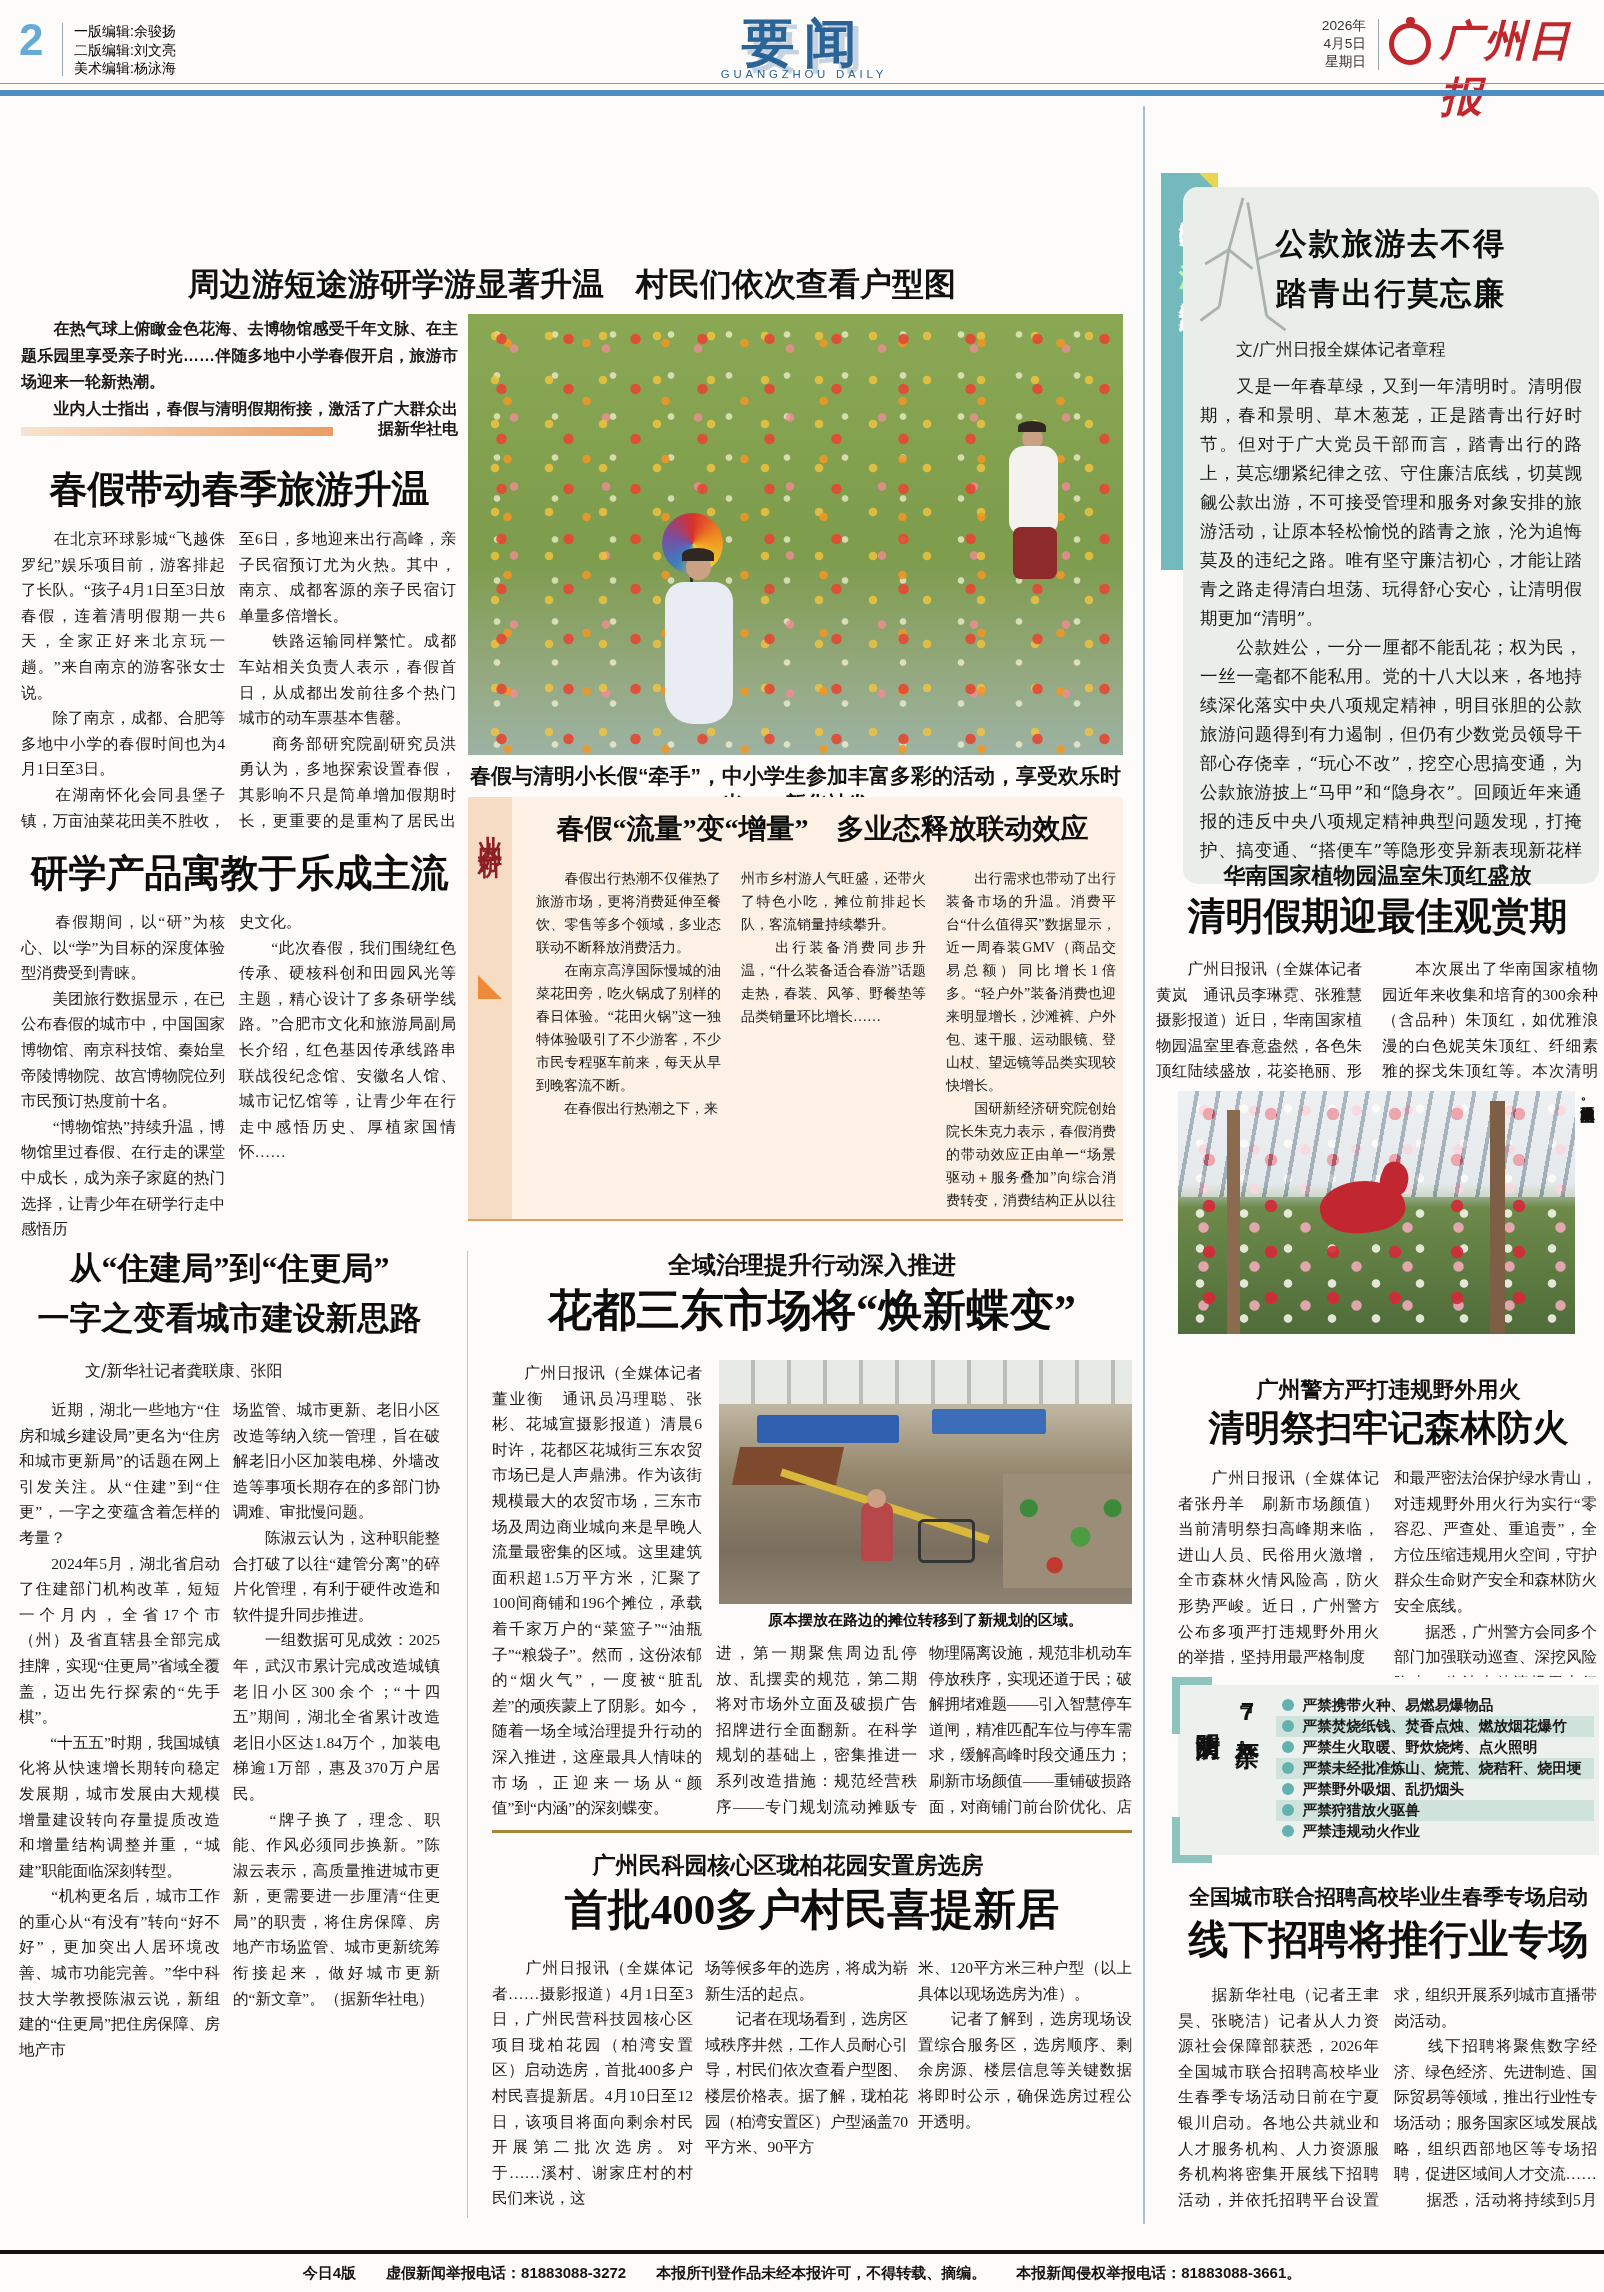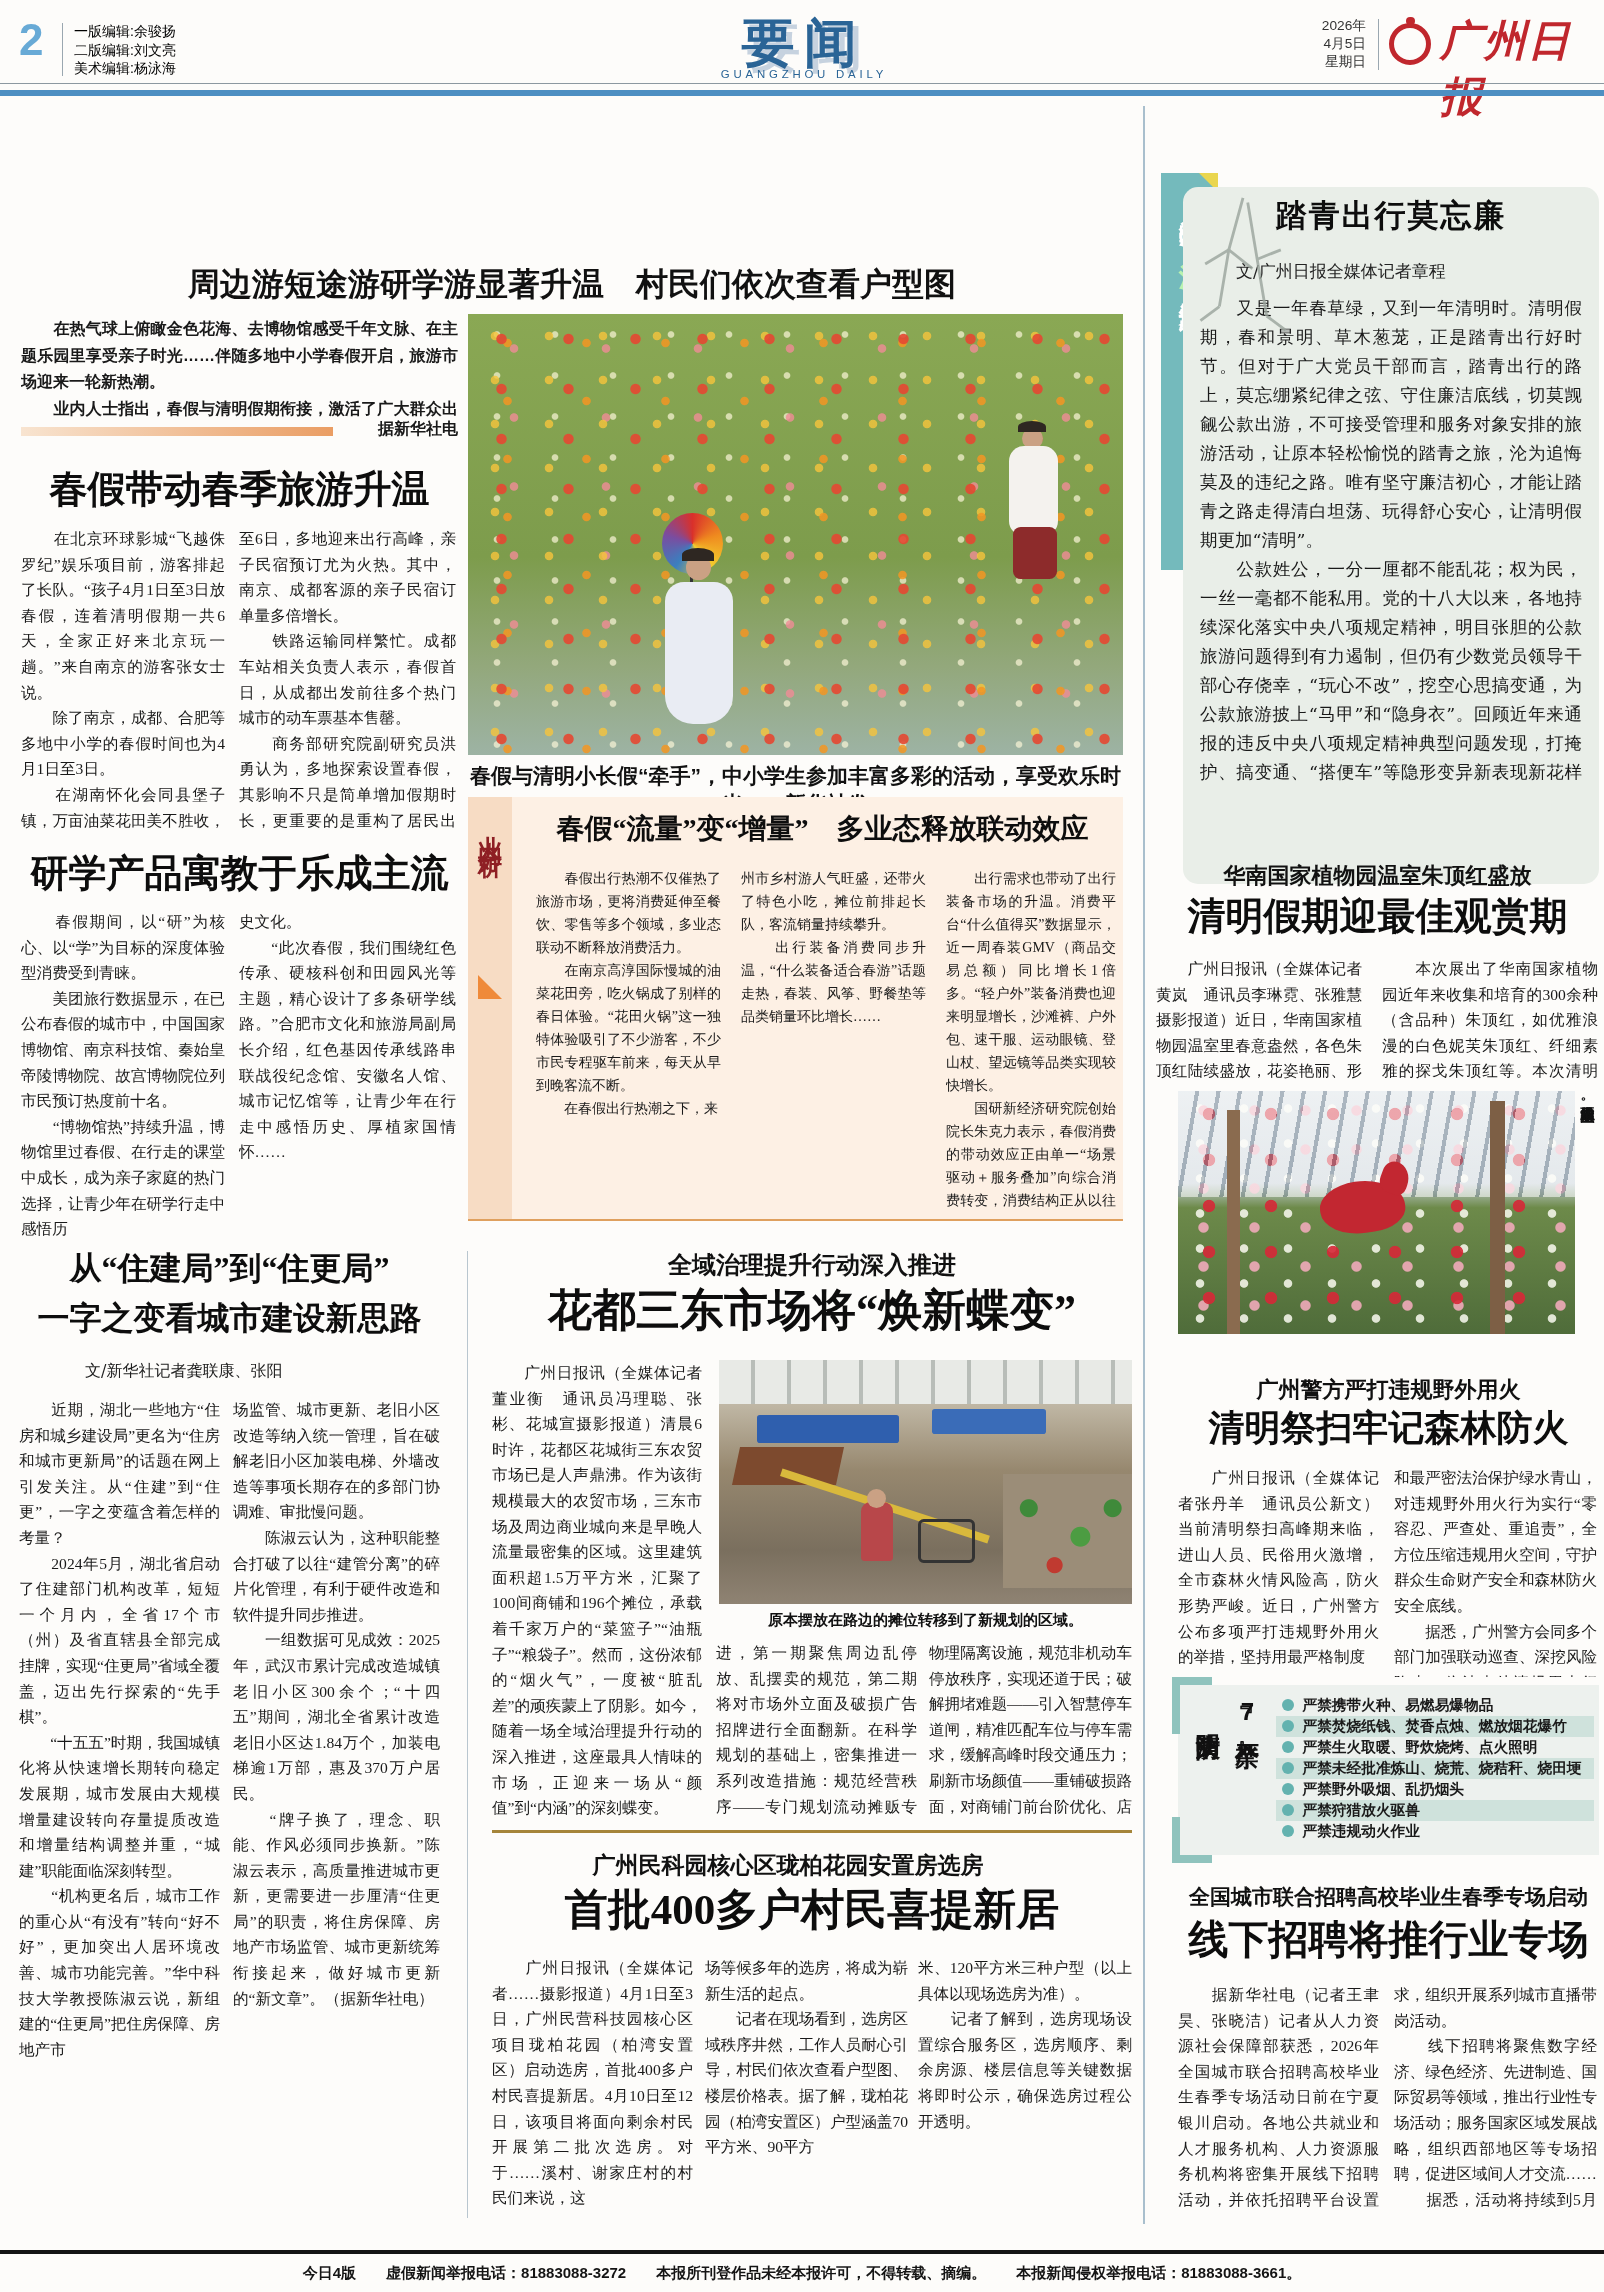--- a/index.html
+++ b/index.html
@@ -122,20 +122,21 @@
       <g stroke="#9aa49c" stroke-width="3" fill="none" opacity="0.8">
         <path d="M55 5 L40 60 L30 120"></path>
           <path d="M60 10 L70 70 L80 130"></path>
         <path d="M40 60 L15 75"></path>
           <path d="M40 60 L65 80"></path>
           <path d="M70 70 L95 60"></path>
         <path d="M30 120 L10 135"></path>
           <path d="M80 130 L100 145"></path>
       </g>
     </svg>
+    <div class="ctr hl" style="margin-top:36px;font-size:31px;letter-spacing:1.9px;">公款旅游去不得</div>
     <div class="ctr hl" style="margin-top:7.6px;font-size:31px;letter-spacing:1.9px;">踏青出行莫忘廉</div>
     <div class="kai" style="margin:23px 0 0 53px;font-size:17px;color:#222;">文/广州日报全媒体记者章程</div>
     <div class="col kai" style="margin:11.4px 17px 0 17px;height:492px;font-size:17.5px;line-height:29px;">　　又是一年春草绿，又到一年清明时。清明假期，春和景明、草木葱茏，正是踏青出行好时节。但对于广大党员干部而言，踏青出行的路上，莫忘绷紧纪律之弦、守住廉洁底线，切莫觊觎公款出游，不可接受管理和服务对象安排的旅游活动，让原本轻松愉悦的踏青之旅，沦为追悔莫及的违纪之路。唯有坚守廉洁初心，才能让踏青之路走得清白坦荡、玩得舒心安心，让清明假期更加“清明”。
 　　公款姓公，一分一厘都不能乱花；权为民，一丝一毫都不能私用。党的十八大以来，各地持续深化落实中央八项规定精神，明目张胆的公款旅游问题得到有力遏制，但仍有少数党员领导干部心存侥幸，“玩心不改”，挖空心思搞变通，为公款旅游披上“马甲”和“隐身衣”。回顾近年来通报的违反中央八项规定精神典型问题发现，打掩护、搞变通、“搭便车”等隐形变异新表现新花样频现，不少党员干部因公款旅游受到查处……</div>
   </div>
 
   <div class="abs ctr kick" style="left:1155px;top:861px;width:445px;font-size:22px;">华南国家植物园温室朱顶红盛放</div>
   <div class="abs ctr hl" style="left:1155px;top:891px;width:445px;font-size:38px;">清明假期迎最佳观赏期</div>
   <div class="abs col" style="left:1156px;top:956px;width:206px;height:132px;">　　广州日报讯（全媒体记者黄岚　通讯员李琳霓、张雅慧摄影报道）近日，华南国家植物园温室里春意盎然，各色朱顶红陆续盛放，花姿艳丽、形态各异，为春日增添了浓墨重彩的一笔，吸引不少市民游客前来驻足观赏、拍照留念。</div>
   <div class="abs col" style="left:1382px;top:956px;width:216px;height:132px;">　　本次展出了华南国家植物园近年来收集和培育的300余种（含品种）朱顶红，如优雅浪漫的白色妮芙朱顶红、纤细素雅的探戈朱顶红等。本次清明假期，华南国家植物园温室的朱顶红正处于最佳观赏期。</div>
@@ -151,21 +152,21 @@
     <div class="abs" style="left:0;top:0;width:397px;height:106px;background:repeating-linear-gradient(100deg,rgba(255,255,255,.55) 0 17px,rgba(120,135,150,.45) 17px 21px);"></div>
     <div class="abs" style="left:49px;top:19px;width:13.2px;height:224px;background:#8a6b4f;"></div>
     <div class="abs" style="left:312px;top:9.5px;width:15px;height:234px;background:#7d5f45;"></div>
     <div class="abs" style="left:142px;top:90px;width:85px;height:52px;background:#c22731;border-radius:45% 55% 40% 50%;transform:rotate(-8deg);"></div>
     <div class="abs" style="left:203px;top:71px;width:28px;height:32px;background:#c22731;border-radius:40% 60% 30% 40%;transform:rotate(20deg);"></div>
   </div>
   <div class="abs vert capt" style="left:1579px;top:1096px;height:237px;font-size:14px;">温室里的朱顶红盛放。</div>
 
   <div class="abs ctr kick" style="left:1178px;top:1375px;width:421px;font-size:22px;">广州警方严打违规野外用火</div>
   <div class="abs ctr hl" style="left:1178px;top:1404px;width:421px;font-size:36px;">清明祭扫牢记森林防火</div>
-  <div class="abs col" style="left:1178px;top:1465px;width:201px;height:212px;">　　广州日报讯（全媒体记者张丹羊　通讯员公新文）当前清明祭扫高峰期来临，进山人员、民俗用火激增，全市森林火情风险高，防火形势严峻。近日，广州警方公布多项严打违规野外用火的举措，坚持用最严格制度</div>
+  <div class="abs col" style="left:1178px;top:1465px;width:201px;height:212px;">　　广州日报讯（全媒体记者张丹羊　刷新市场颜值）当前清明祭扫高峰期来临，进山人员、民俗用火激增，全市森林火情风险高，防火形势严峻。近日，广州警方公布多项严打违规野外用火的举措，坚持用最严格制度</div>
   <div class="abs col" style="left:1394px;top:1465px;width:203px;height:212px;">和最严密法治保护绿水青山，对违规野外用火行为实行“零容忍、严查处、重追责”，全方位压缩违规用火空间，守护群众生命财产安全和森林防火安全底线。
 　　据悉，广州警方会同多个部门加强联动巡查、深挖风险隐患、依法查处违规用火行为，全力保障清明祭扫环境安全有序。</div>
 
   <div class="abs" style="left:1178px;top:1685px;width:421px;height:170px;background:#edf1ee;">
     <div class="abs" style="left:-5.7px;top:-7.6px;width:32px;height:49px;border-left:8.5px solid #8fc3bd;border-top:8.5px solid #8fc3bd;"></div>
     <div class="abs" style="left:-5.7px;bottom:-7.6px;width:32px;height:38px;border-left:8.5px solid #8fc3bd;border-bottom:8.5px solid #8fc3bd;"></div>
     <div class="abs vert" style="left:13.2px;top:30px;height:123px;font-size:24.6px;font-weight:bold;color:#111;">清明防火</div>
     <div class="abs vert" style="left:53px;top:13.2px;height:151px;font-size:24px;font-weight:bold;color:#111;">『7个严禁』</div>
     <div class="abs" style="left:98px;top:10.4px;width:318px;">
       <div class="banrow"><span class="dot"></span><span>严禁携带火种、易燃易爆物品</span></div>

